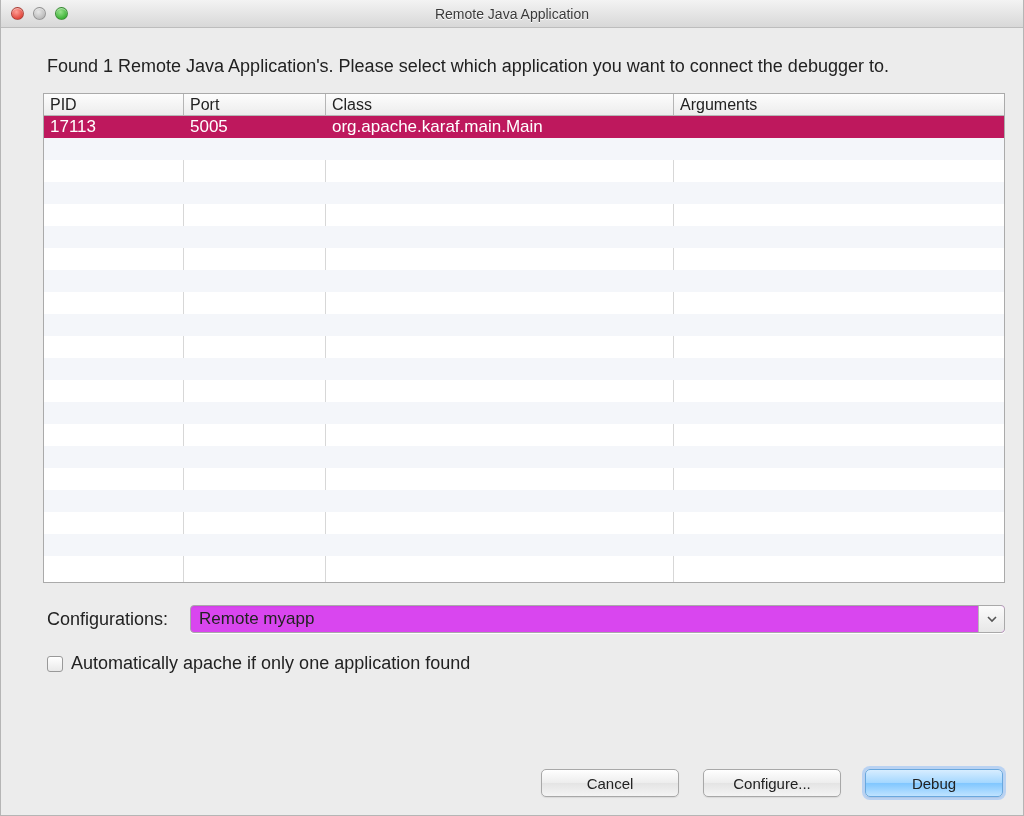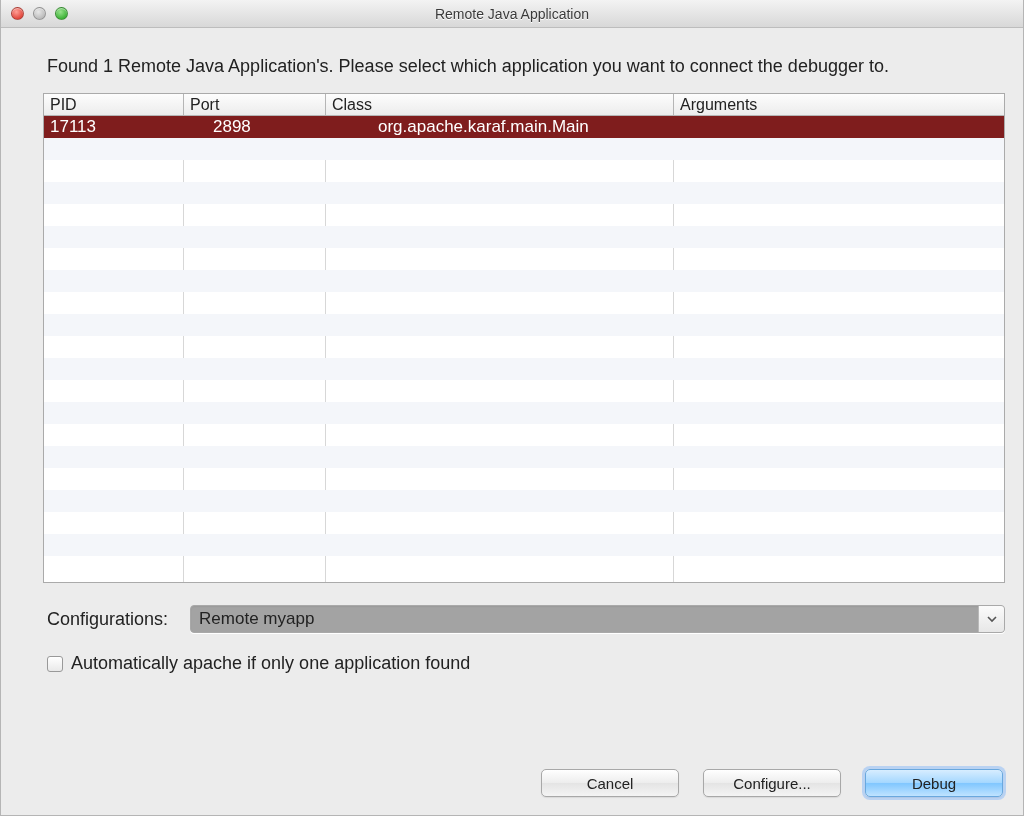--- a/index.html
+++ b/index.html
@@ -94,42 +94,41 @@
   }
   .grid-lines div:last-child { border-right: none; }
   .rows { position: relative; z-index: 1; }
   .row {
     display: flex;
     height: 22px;
     font-size: 17px;
   }
   .row.stripe { background: #f4f6fa; }
   .row.selected {
-    background: #7f1d1d;
+    background: #be185d;
     color: #fff;
-    gap: 23px;
   }
   .cell {
     padding: 0 6px;
     display: flex; align-items: center;
     white-space: nowrap;
     overflow: hidden;
   }
   .config-row {
     display: flex; align-items: center;
     margin-top: 22px;
     gap: 22px;
   }
   .config-label { font-size: 18px; color: #222; margin-left: 4px; }
   .combo {
     flex: 1;
     display: flex;
     border: 1px solid #a9a9a9;
     border-radius: 4px;
-    background: #a3a3a3;
+    background: #d946ef;
     height: 28px;
     box-shadow: 0 1px 0 #fff, inset 0 1px 2px rgba(0,0,0,0.06);
     overflow: hidden;
     text-align: center;
   }
   .combo-text {
     flex: 1;
     padding: 3px 8px;
     font-size: 17px;
     color: #222;
@@ -204,21 +203,21 @@
       <div class="tbody">
         <div class="grid-lines">
           <div class="col-pid"></div>
           <div class="col-port"></div>
           <div class="col-class"></div>
           <div class="col-args"></div>
         </div>
         <div class="rows" id="rows-mount">
             <div class="row selected">
               <div class="cell col-pid">17113</div>
-              <div class="cell col-port">2898</div>
+              <div class="cell col-port">5005</div>
               <div class="cell col-class">org.apache.karaf.main.Main</div>
               <div class="cell col-args"></div>
             </div>
             <div class="row stripe">
               <div class="cell col-pid"></div>
               <div class="cell col-port"></div>
               <div class="cell col-class"></div>
               <div class="cell col-args"></div>
             </div>
             <div class="row">

